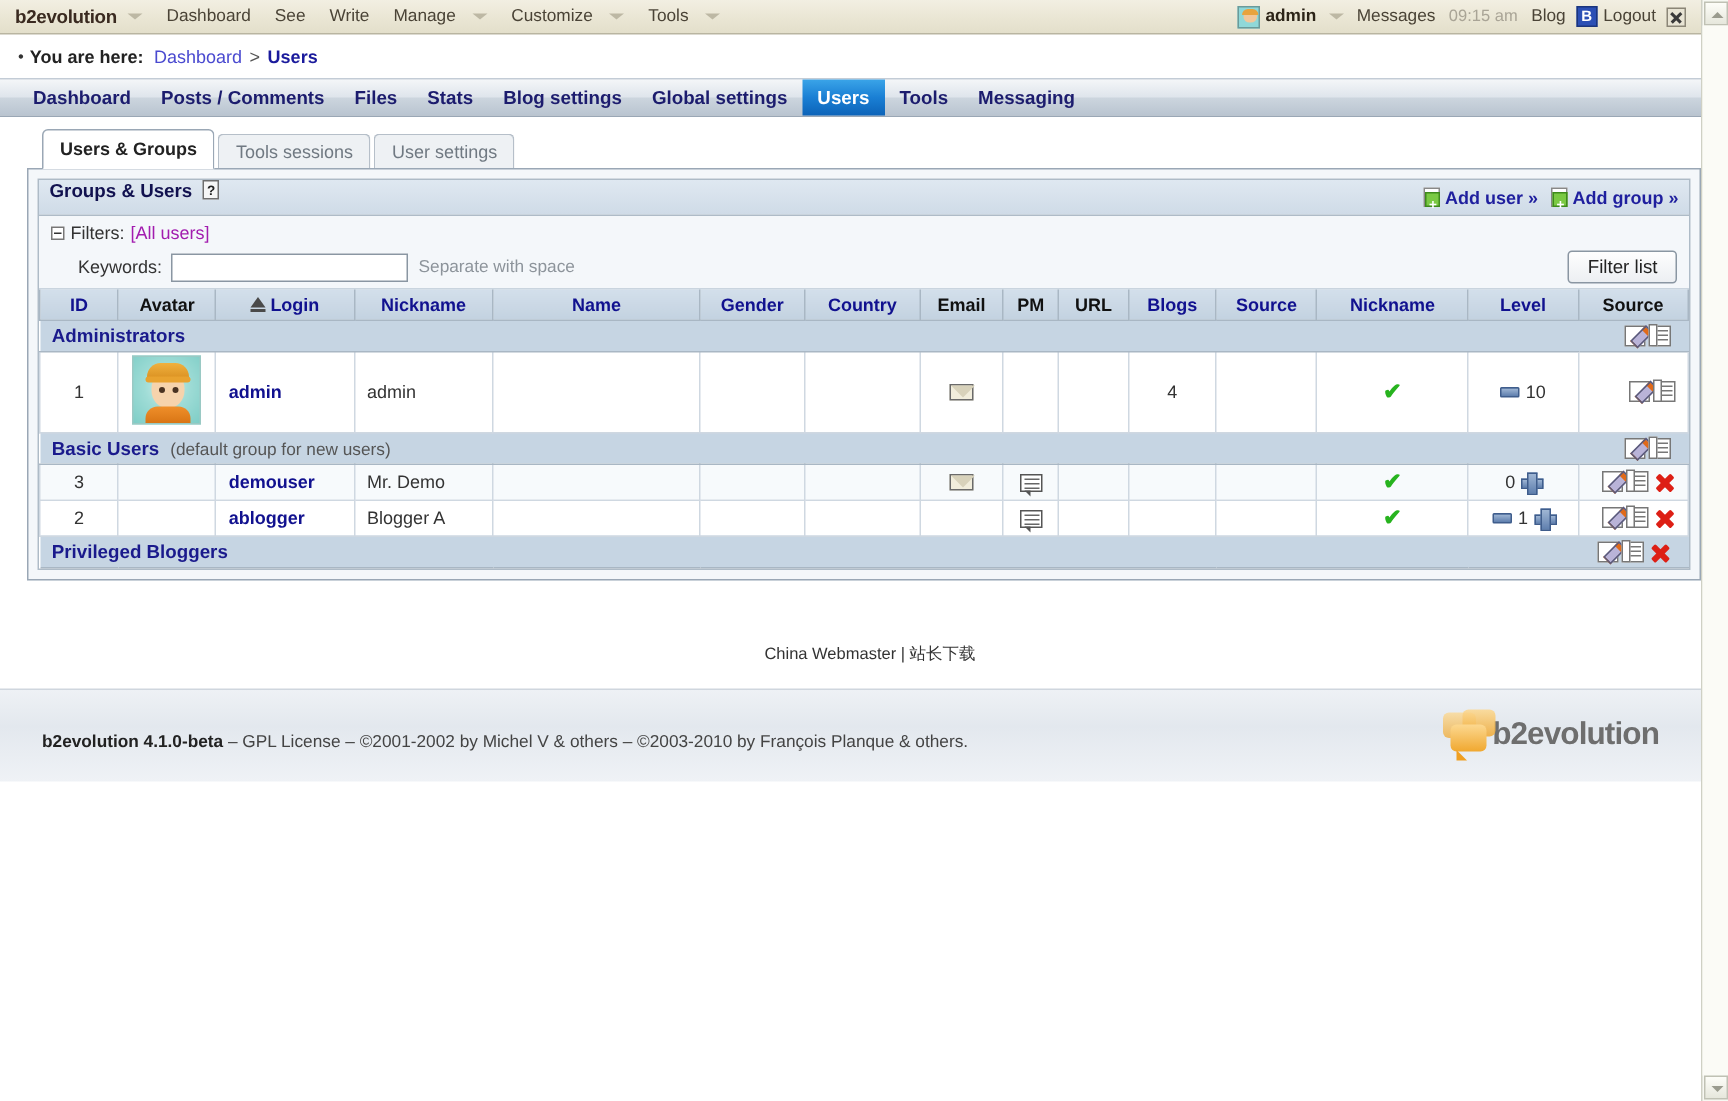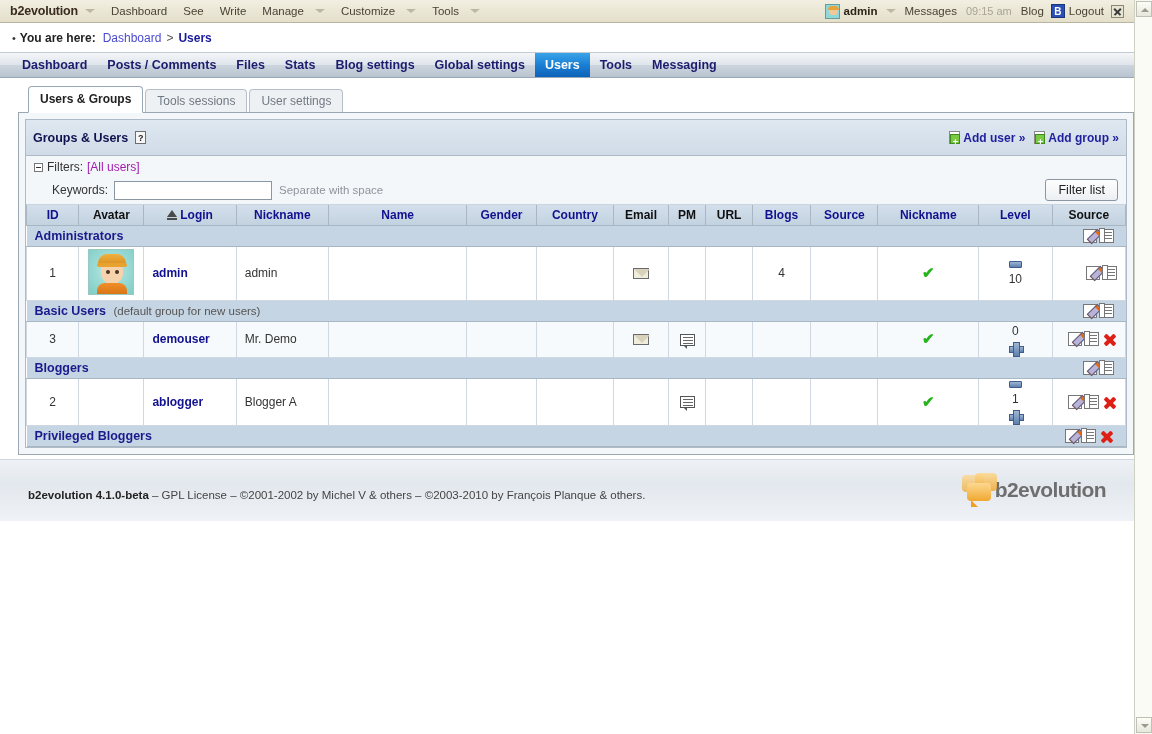--- a/index.html
+++ b/index.html
@@ -126,21 +126,21 @@
     border:1px solid #9aa7b5;
     background:#f4f7fa;
     padding:6px;
     position:relative; z-index:1;
   }
   #panelInner{ border:1px solid #aebbc7; background:#fff;}
 
   .panel-head{
     background:linear-gradient(to bottom,#dfe8f1 0%,#cfdbe7 100%);
     border-bottom:1px solid #aebbc7;
-    display:flex;align-items:center;height:36px;padding:0 7px;
+    display:flex;height:24px;padding:0 7px;
   }
   .panel-title{font-weight:bold;font-size:12.5px;color:#11114f;}
   .help-icon{
     display:inline-block;width:11px;height:13px;margin-left:7px;
     border:1px solid #6e6e6e;background:#f6f6f6;color:#222;
     font-size:9px;line-height:12px;text-align:center;font-weight:bold;
   }
   .panel-head-right{margin-left:auto;display:flex;align-items:center;gap:9px;}
   .addlink{color:#1f1f9e;font-weight:bold;font-size:12px;white-space:nowrap;}
   .doc-plus{
@@ -242,21 +242,21 @@
   .pm::before{
     content:"";position:absolute;left:2px;top:2px;width:10px;height:1px;
     background:#666;box-shadow:0 3px 0 #666,0 6px 0 #666;
   }
   .pm::after{
     content:"";position:absolute;left:2px;bottom:-4px;width:0;height:0;
     border-left:4px solid transparent;border-right:0 solid transparent;
     border-top:4px solid #555;
   }
   .check{color:#27b31e;font-size:15px;font-weight:bold;line-height:1;}
-  .lvl{display:flex;align-items:center;justify-content:center;gap:4px;flex-direction:column;}
+  .lvl{display:flex;align-items:center;justify-content:center;gap:4px;}
   .lvl-num{color:#333;}
   .minus-ic{
     display:inline-block;width:13px;height:7px;
     background:linear-gradient(to bottom,#9fb6d4,#5f7fae);
     border:1px solid #3f5d8c;border-radius:1px;
   }
   .plus-ic{
     display:inline-block;width:13px;height:13px;position:relative;
   }
   .plus-ic::before{
@@ -585,31 +585,20 @@
           </td>
           <td>
             <div class="acts">
               <span class="ic-edit"></span>
               <span class="ic-copy"></span>
               <span class="ic-del"></span>
             </div>
           </td>
         </tr>
 
-        <tr class="grouprow">
-          <td colspan="14">
-            <span class="gname">Bloggers</span>
-          </td>
-          <td style="background:#c6d5e3;border:1px solid #a9b7c4;border-left:none;border-right:none">
-            <div class="acts">
-              <span class="ic-edit"></span>
-              <span class="ic-copy"></span>
-            </div>
-          </td>
-        </tr>
         <tr class="datarow" style="height:24px">
           <td>2</td>
           <td></td>
           <td class="login" style="text-align:left;padding-left:8px"><a>ablogger</a></td>
           <td class="nick" style="text-align:left;padding-left:8px">Blogger A</td>
           <td></td>
           <td></td>
           <td></td>
           <td></td>
           <td><span class="pm"></span></td>

